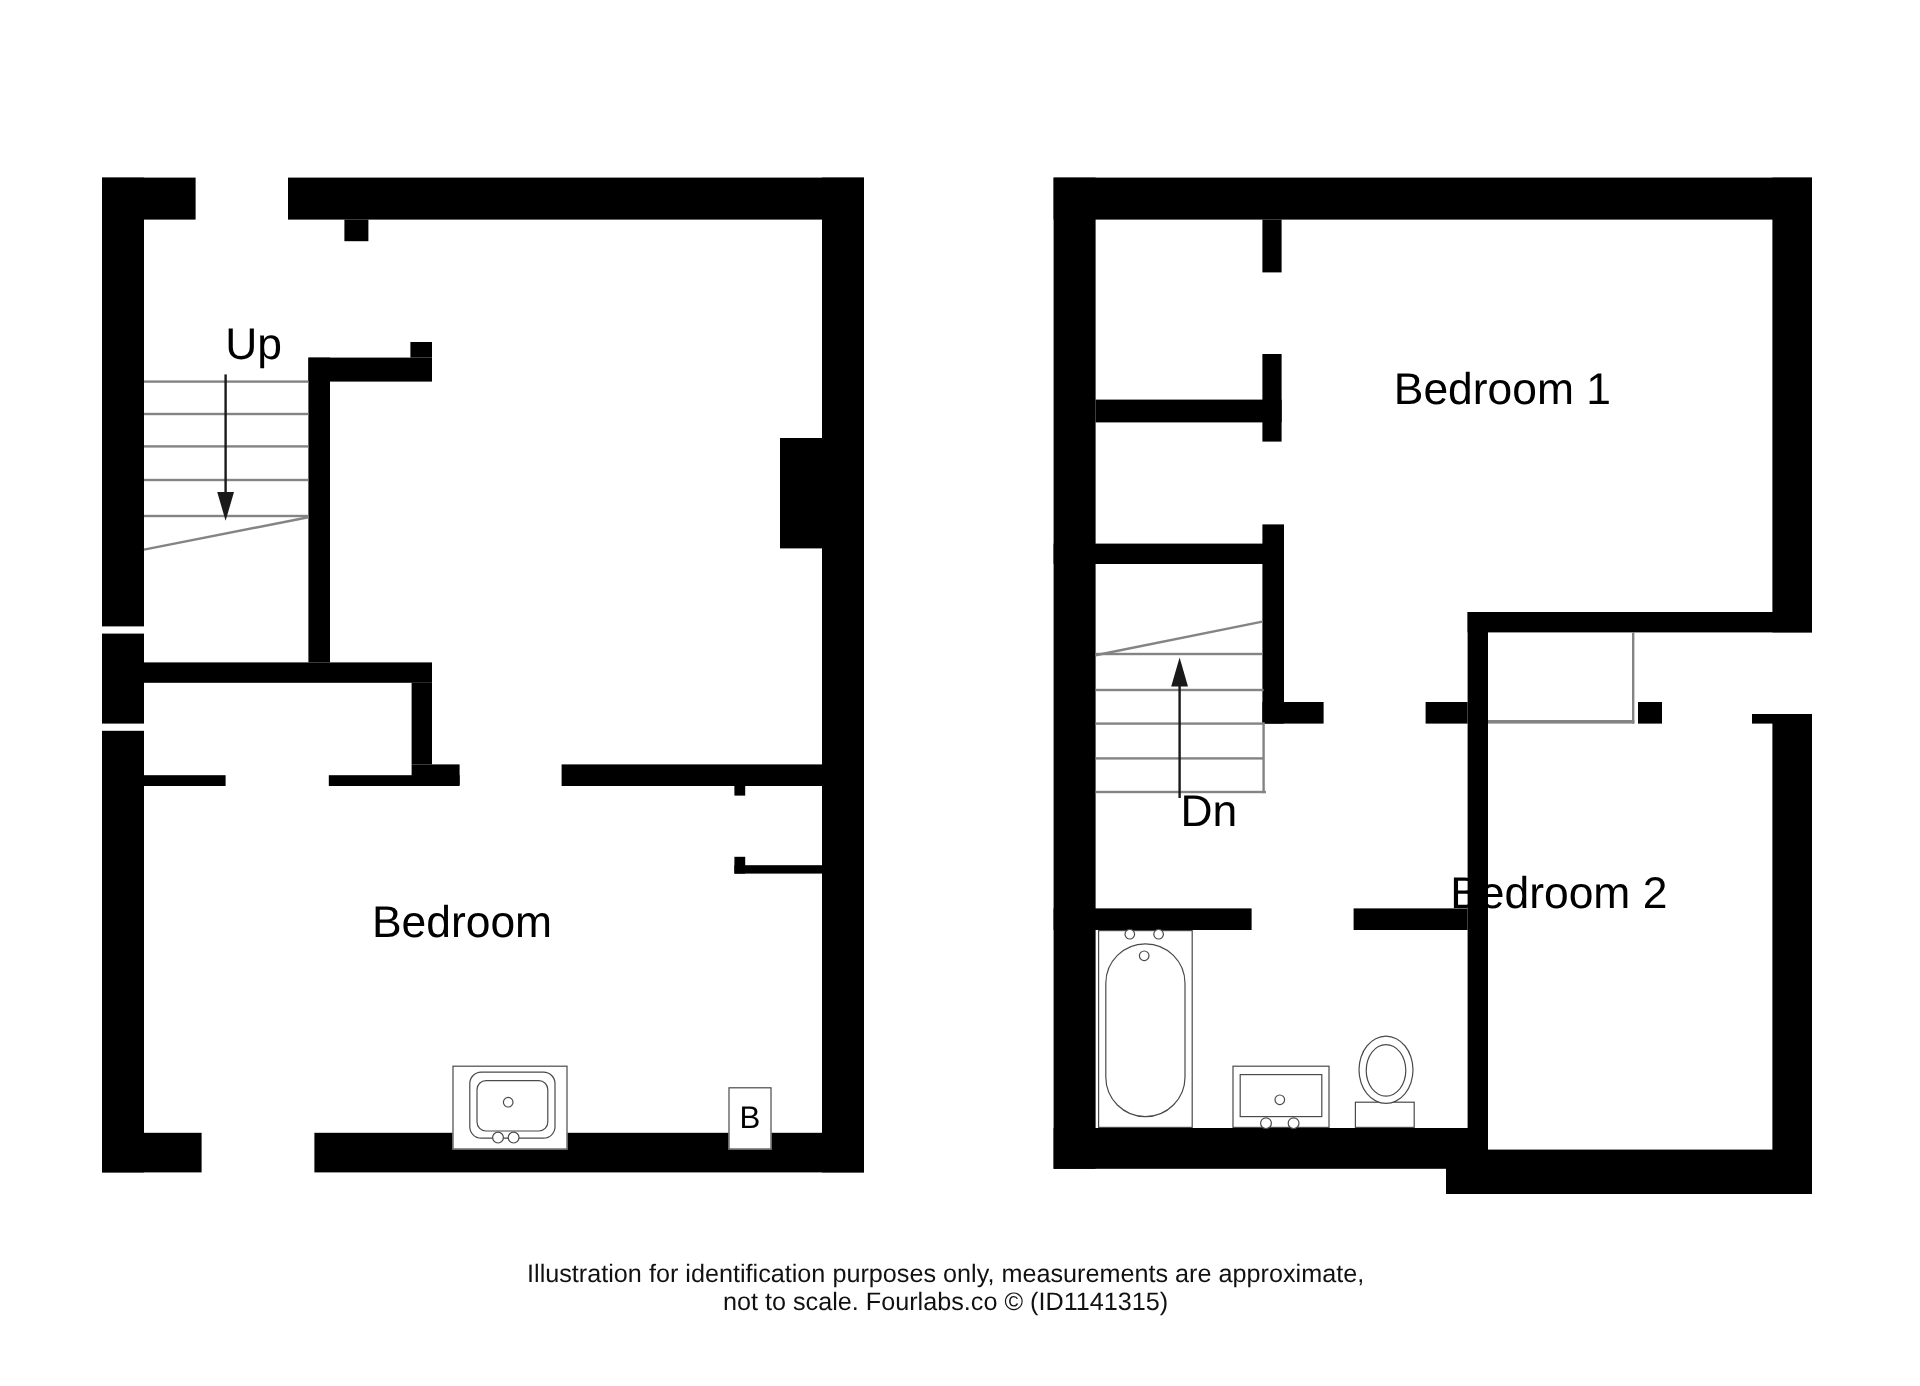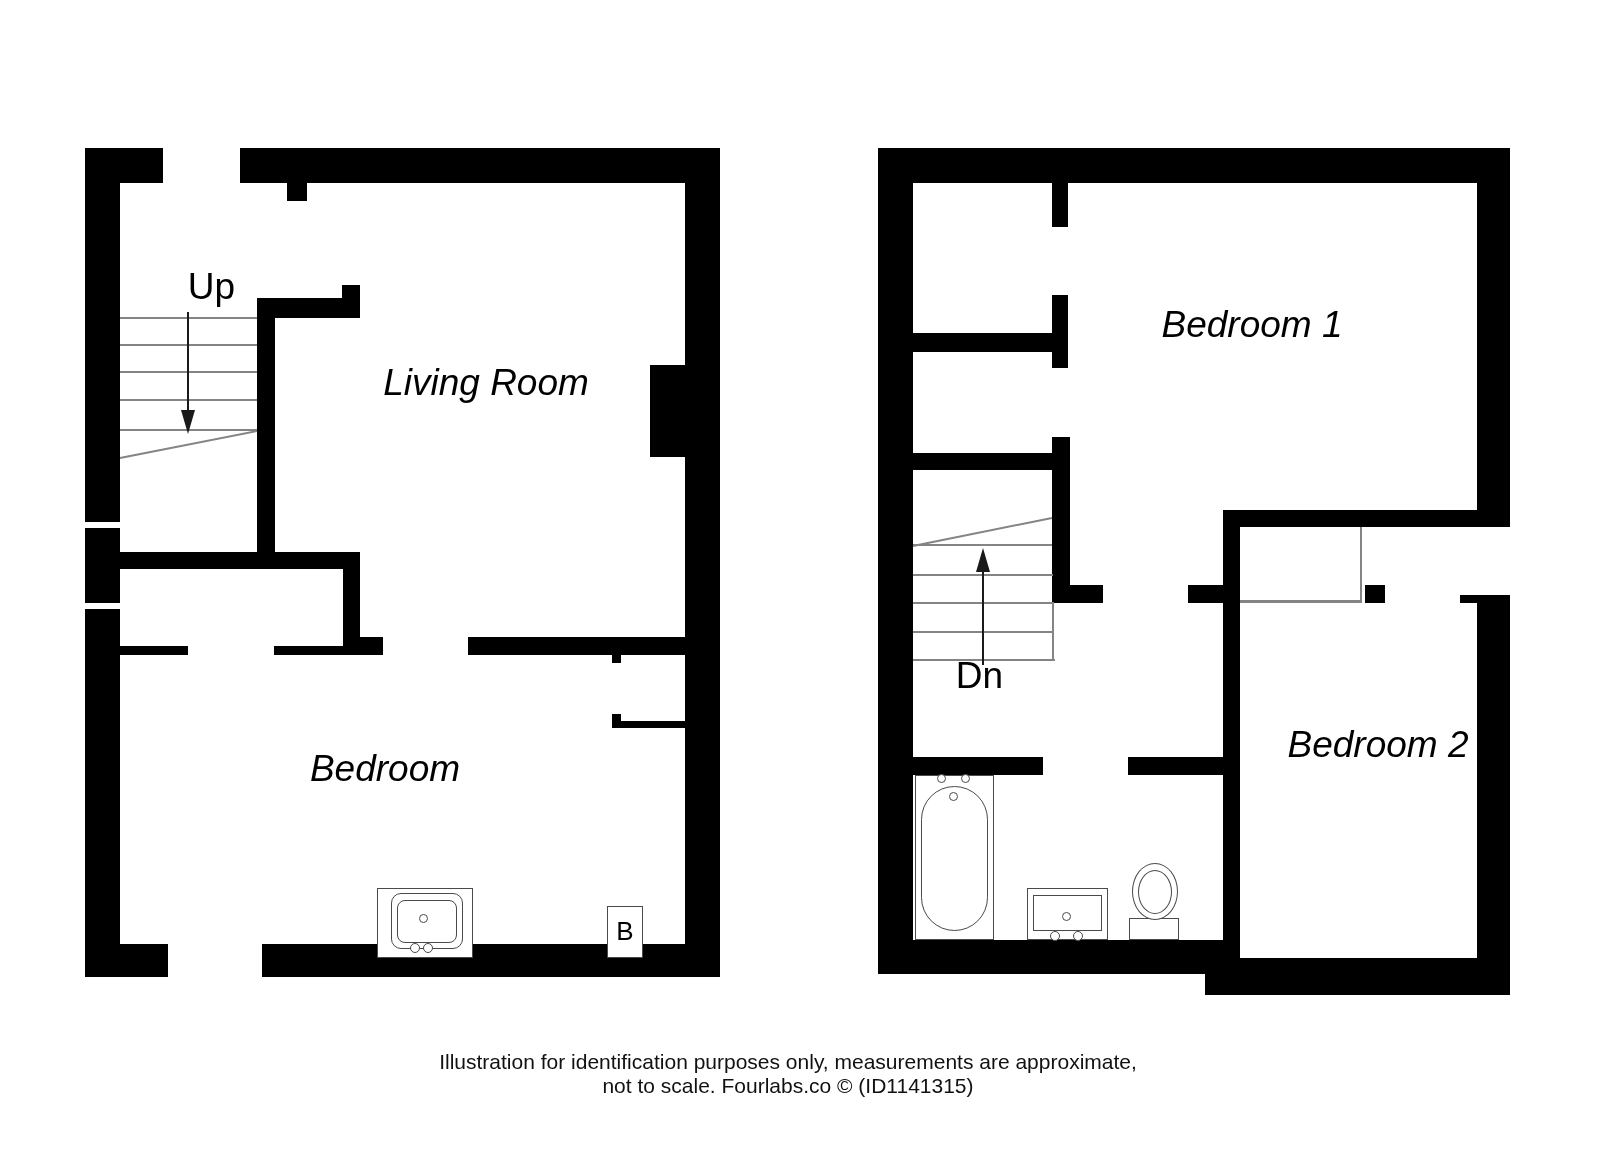--- a/index.html
+++ b/index.html
@@ -4,21 +4,21 @@
 <style>
   html,body{margin:0;padding:0;background:#fff;}
   .canvas{position:relative;width:1600px;height:1155px;background:#fff;overflow:hidden;
           font-family:"Liberation Sans",sans-serif;}
   .w{position:absolute;background:#000;}
   .seam{position:absolute;background:#fff;z-index:2;}
   .tl{position:absolute;background:#848484;z-index:2;}
   .fx{position:absolute;background:#fff;border:1.5px solid #4a4a4a;box-sizing:border-box;z-index:3;}
   .round{border-radius:50%;}
   .label{position:absolute;color:#000;text-align:center;z-index:4;white-space:nowrap;}
-  .room{font-size:37px;font-style:italic;}
+  .room{font-size:37px;}
   .stair-label{font-size:37px;text-align:right;}
   .floor-title{font-size:43px;font-weight:bold;letter-spacing:-1px;text-align:left;}
   .boiler-label{font-size:26px;line-height:49px;width:100%;text-align:center;position:absolute;top:0;left:0;}
   .footer{position:absolute;left:288px;top:1050px;width:1000px;text-align:center;
           font-size:21px;line-height:24px;color:#111;z-index:4;}
   svg.overlay{position:absolute;left:0;top:0;z-index:4;pointer-events:none;}
 </style>
 </head>
 <body>
 
@@ -112,25 +112,24 @@
   <svg class="overlay" width="1600" height="1155" viewBox="0 0 1600 1155">
     <line x1="120" y1="458" x2="257" y2="431" stroke="#848484" stroke-width="2"></line>
     <line x1="188" y1="312" x2="188" y2="412" stroke="#1a1a1a" stroke-width="2"></line>
     <polygon points="188,434 181,410 195,410" fill="#1a1a1a"></polygon>
     <line x1="913" y1="546" x2="1052" y2="518" stroke="#848484" stroke-width="2"></line>
     <line x1="983" y1="665" x2="983" y2="570" stroke="#1a1a1a" stroke-width="2"></line>
     <polygon points="983,548 976,572 990,572" fill="#1a1a1a"></polygon>
   </svg>
 
   <span class="label stair-label" style="left:135px;top:266px;width:100px">Up</span>
-  <span class="label room" style="left:336px;top:362px;width:300px">Living Room</span>
   <span class="label room" style="left:235px;top:748px;width:300px">Bedroom</span>
-  <span class="label stair-label" style="left:903px;top:655px;width:100px">Dn</span>
+  <span class="label stair-label" style="left:931px;top:655px;width:100px">Dn</span>
   <span class="label room" style="left:1057px;top:304px;width:390px">Bedroom 1</span>
-  <span class="label room" style="left:1183px;top:724px;width:390px">Bedroom 2</span>
+  <span class="label room" style="left:1104px;top:724px;width:390px">Bedroom 2</span>
 
 
   <div class="footer">
     <div>Illustration for identification purposes only, measurements are approximate,</div>
     <div>not to scale. Fourlabs.co © (ID1141315)</div>
   </div>
 
 </div>
 
 </body></html>

